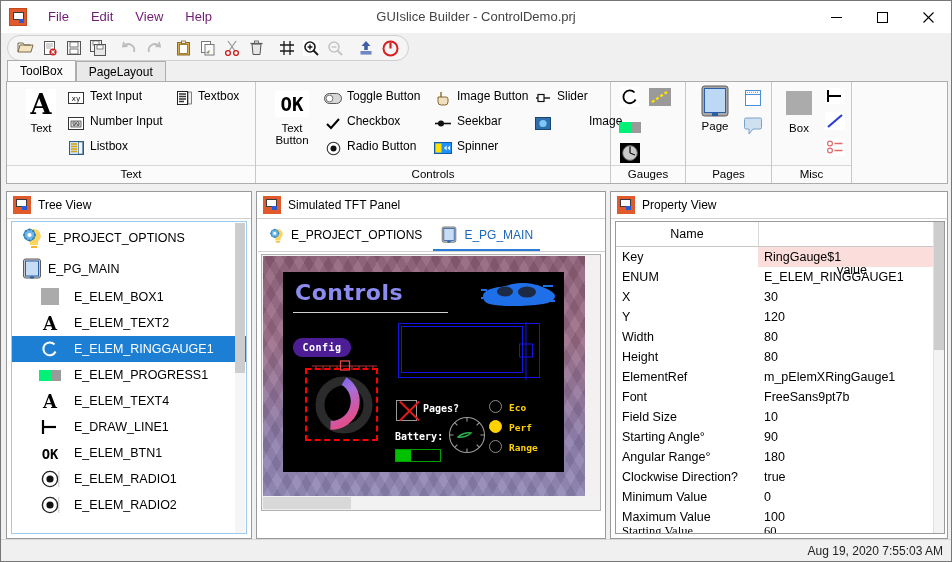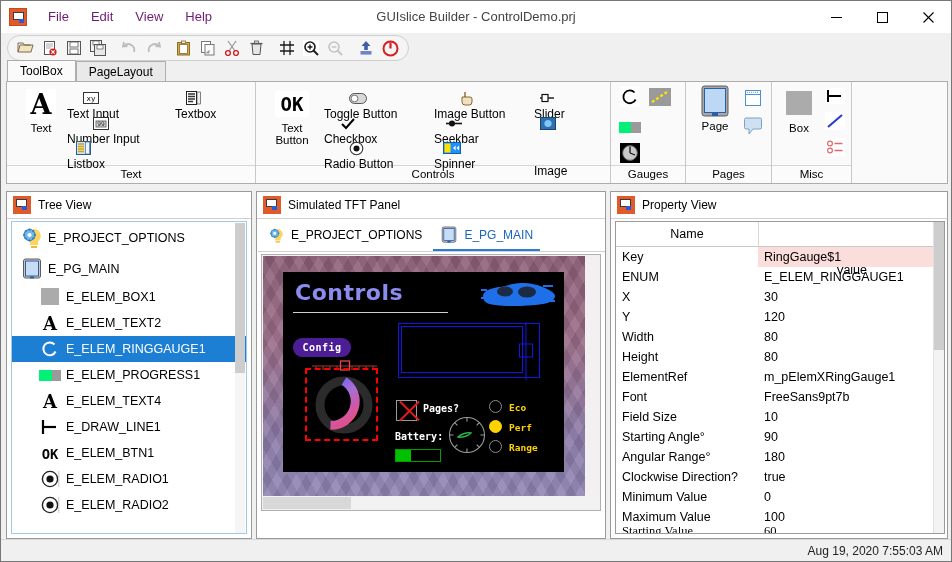--- a/index.html
+++ b/index.html
@@ -37,42 +37,42 @@
 
   .ribbon{position:absolute;left:5px;top:80px;width:942px;height:103px;background:#fafafa;border:1px solid #adadad;box-sizing:border-box;display:flex;}
   .group{height:101px;border-right:1px solid #c8c8c8;box-sizing:border-box;position:relative;display:flex;flex-direction:column;}
   .group-body{flex:1;position:relative;padding:4px 6px 0 6px;}
   .group-cap{height:17px;line-height:17px;text-align:center;font-size:11.5px;border-top:1px solid #d6d6d6;background:#fbfbfb;}
 
   .bigbtn{position:absolute;display:flex;flex-direction:column;align-items:center;width:56px;cursor:default;}
   .bigbtn .glyph{width:36px;height:36px;display:flex;align-items:center;justify-content:center;}
   .bigbtn .lbl{font-size:11.5px;text-align:center;line-height:12px;}
 
-  .smallbtn{position:absolute;display:flex;align-items:center;height:21px;cursor:default;flex-direction:column;}
+  .smallbtn{position:absolute;display:flex;align-items:flex-start;height:21px;cursor:default;}
   .smallbtn .ic{width:18px;height:18px;display:flex;align-items:center;justify-content:center;margin-right:5px;flex:none;}
   .smallbtn .lbl{font-size:12px;white-space:nowrap;}
 
   .iconbtn{position:absolute;width:22px;height:22px;display:flex;align-items:center;justify-content:center;cursor:default;}
 
   
   .panel{position:absolute;background:#ffffff;border:1px solid #9a9a9a;box-sizing:border-box;}
   .panel-title{height:26px;display:flex;align-items:center;background:#ffffff;border-bottom:1px solid #d0d0d0;padding-left:6px;}
   .pt-icon{width:18px;height:18px;background:#e05a2b;position:relative;margin-right:7px;flex:none;}
   .pt-icon i{position:absolute;left:3px;top:3px;width:11px;height:8px;background:#fff;border:1px solid #3b3b3b;box-sizing:border-box;}
   .pt-icon b{position:absolute;left:9px;top:10px;width:5px;height:4px;background:#2a5bd7;}
   .pt-label{font-size:12px;}
 
   
   #treeview{left:5px;top:190px;width:246px;height:348px;}
   .tree-inner{position:absolute;left:4px;top:29px;width:236px;height:313px;background:#fff;border:1px solid #9ecaf0;box-sizing:border-box;overflow:hidden;}
   .tree-row{height:26px;display:flex;align-items:center;cursor:default;padding-left:8px;}
   .tree-row.sel{background:#1d7fd4;color:#fff;}
   .tree-row .tic{width:24px;height:22px;display:flex;align-items:center;justify-content:center;margin-right:4px;flex:none;}
   .tree-row .tlbl{font-size:12.5px;white-space:nowrap;}
-  .tree-row.indent{padding-left:26px;}
+  .tree-row.indent{padding-left:26px;gap:8px;}
   .tree-sb{position:absolute;right:1px;top:1px;width:10px;height:311px;background:#f5f5f5;}
   .tree-sb .thumb{position:absolute;left:0;top:0;width:10px;height:150px;background:#cdcdcd;}
 
   
   #tftpanel{left:255px;top:190px;width:350px;height:348px;}
   .tft-tabs{position:absolute;left:1px;top:27px;width:347px;height:32px;display:flex;align-items:center;background:#fff;border-bottom:1px solid #d0d0d0;}
   .tft-tab{display:flex;align-items:center;height:30px;padding:0 9px;cursor:default;position:relative;}
   .tft-tab .tic{width:18px;height:18px;margin-right:6px;display:flex;align-items:center;justify-content:center;flex:none;}
   .tft-tab .tlbl{font-size:12px;}
   .tft-tab.active{color:#1b66b5;}

